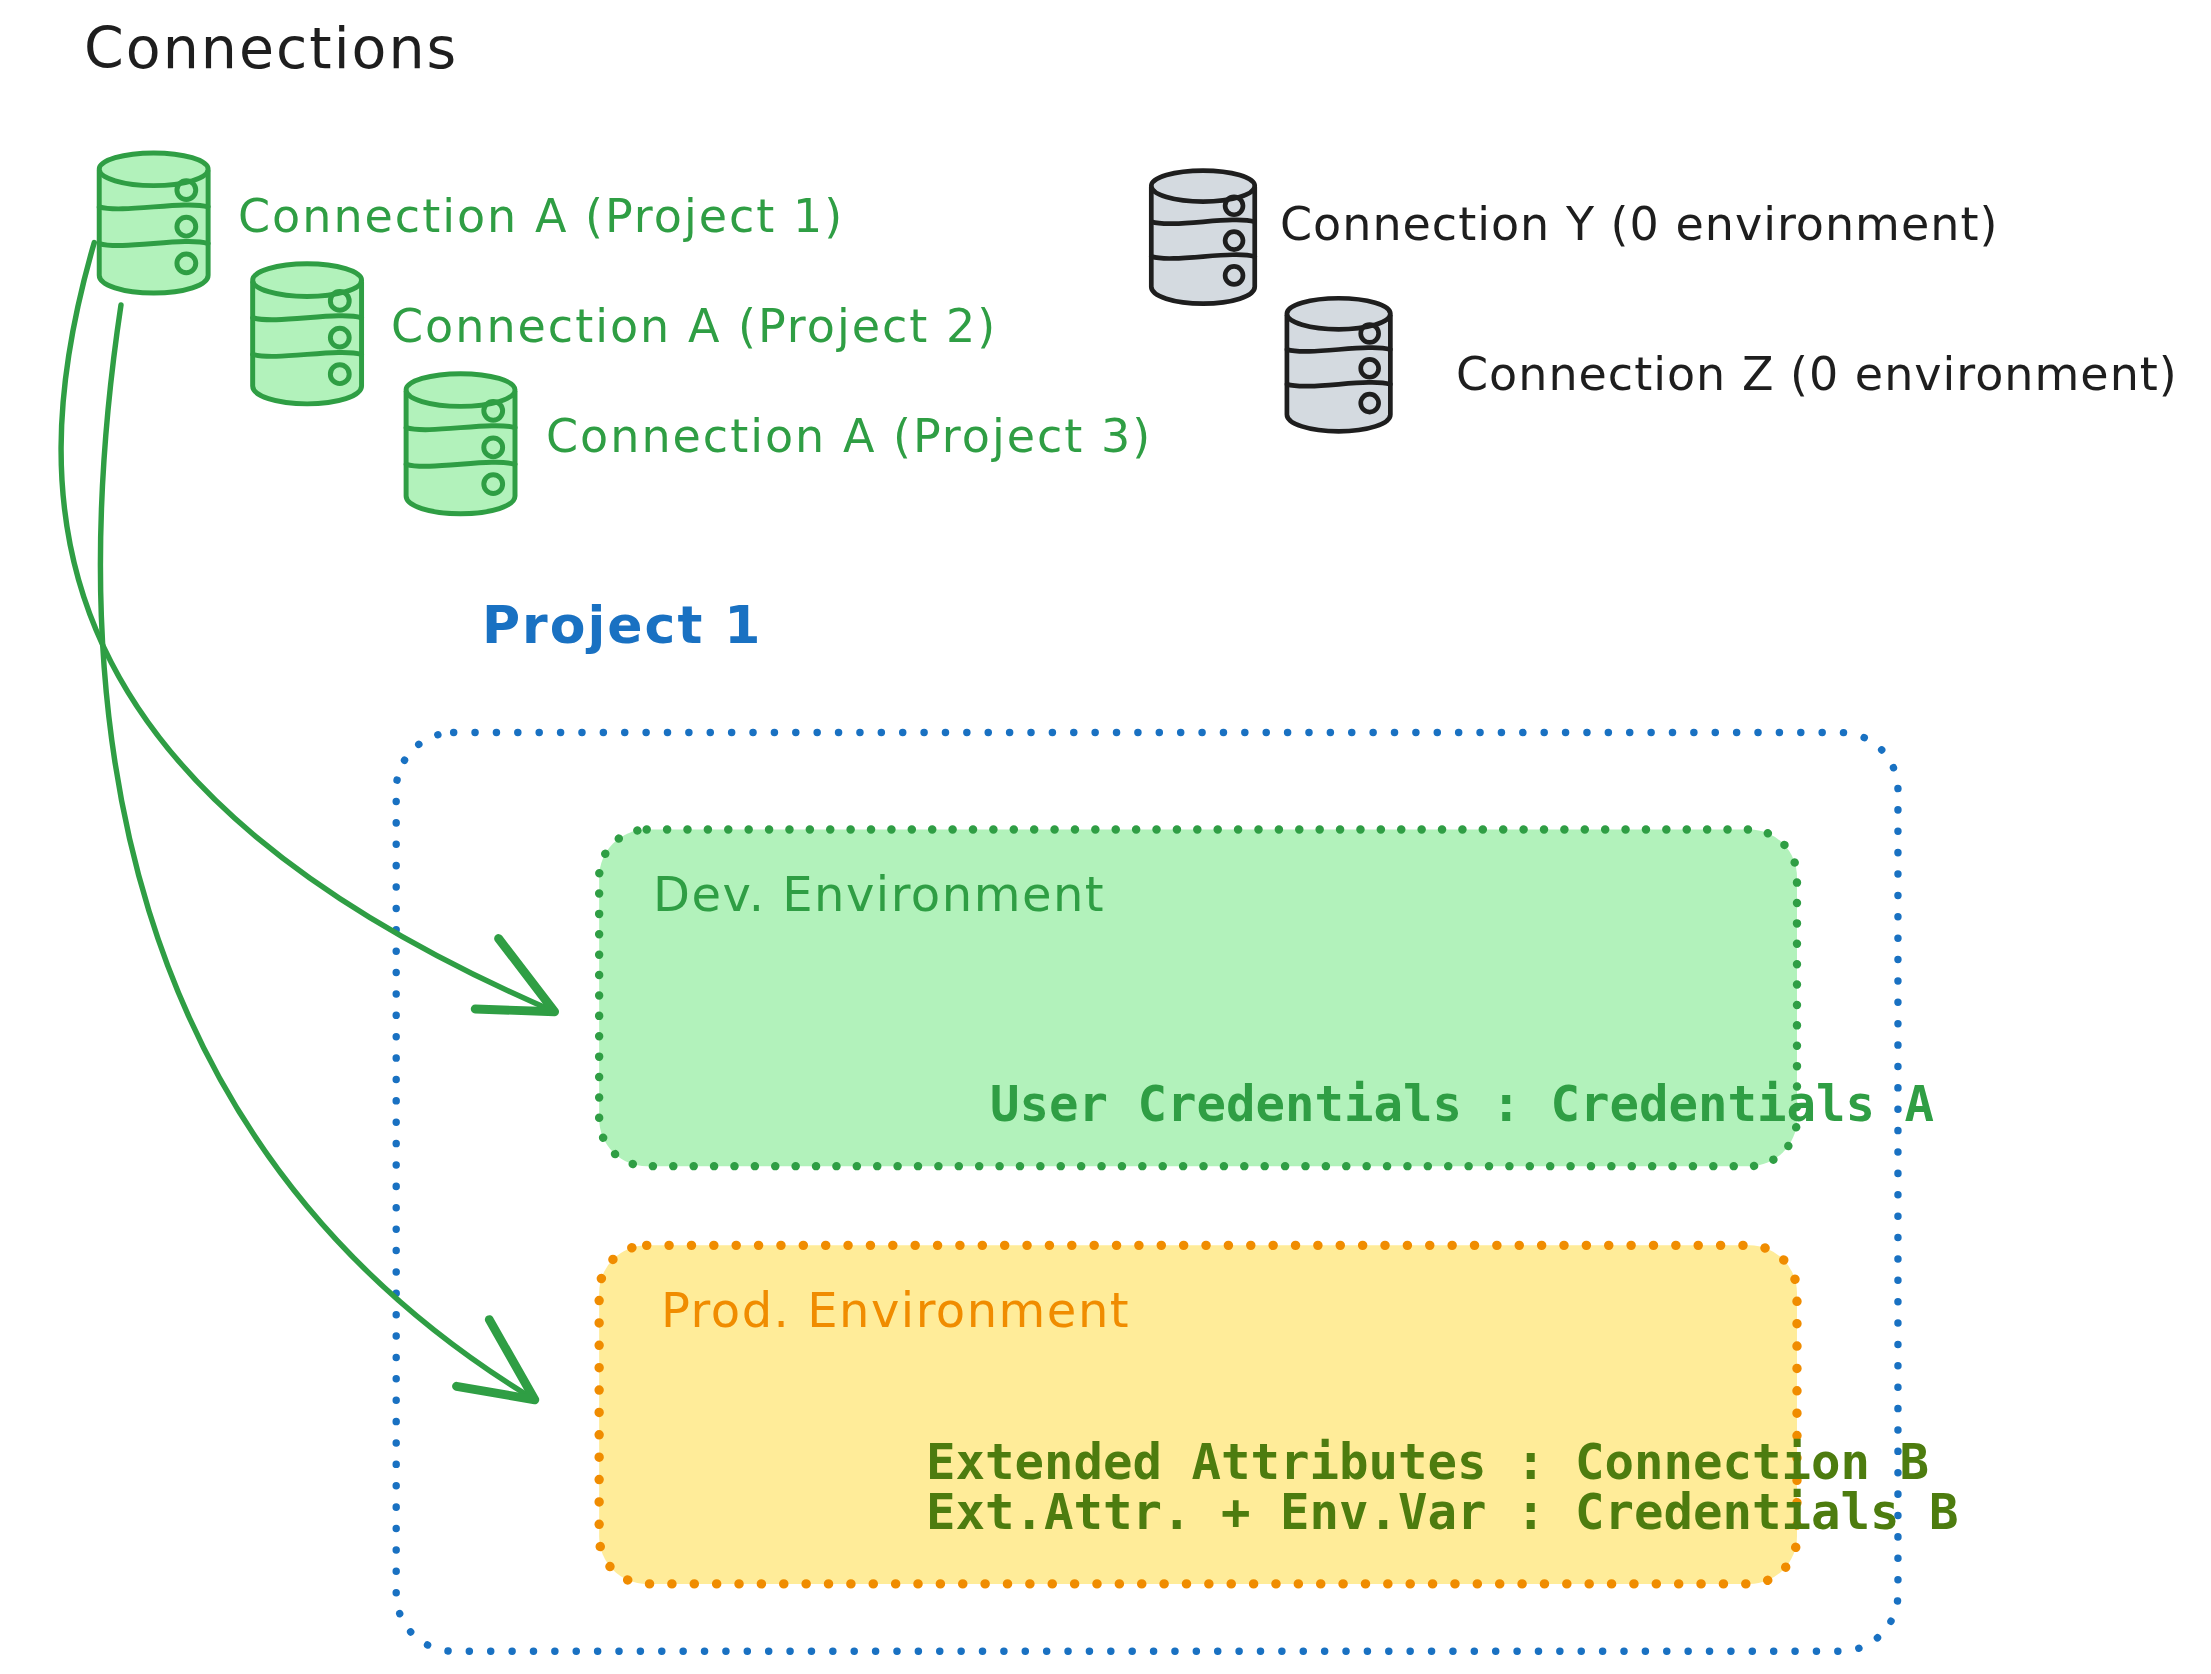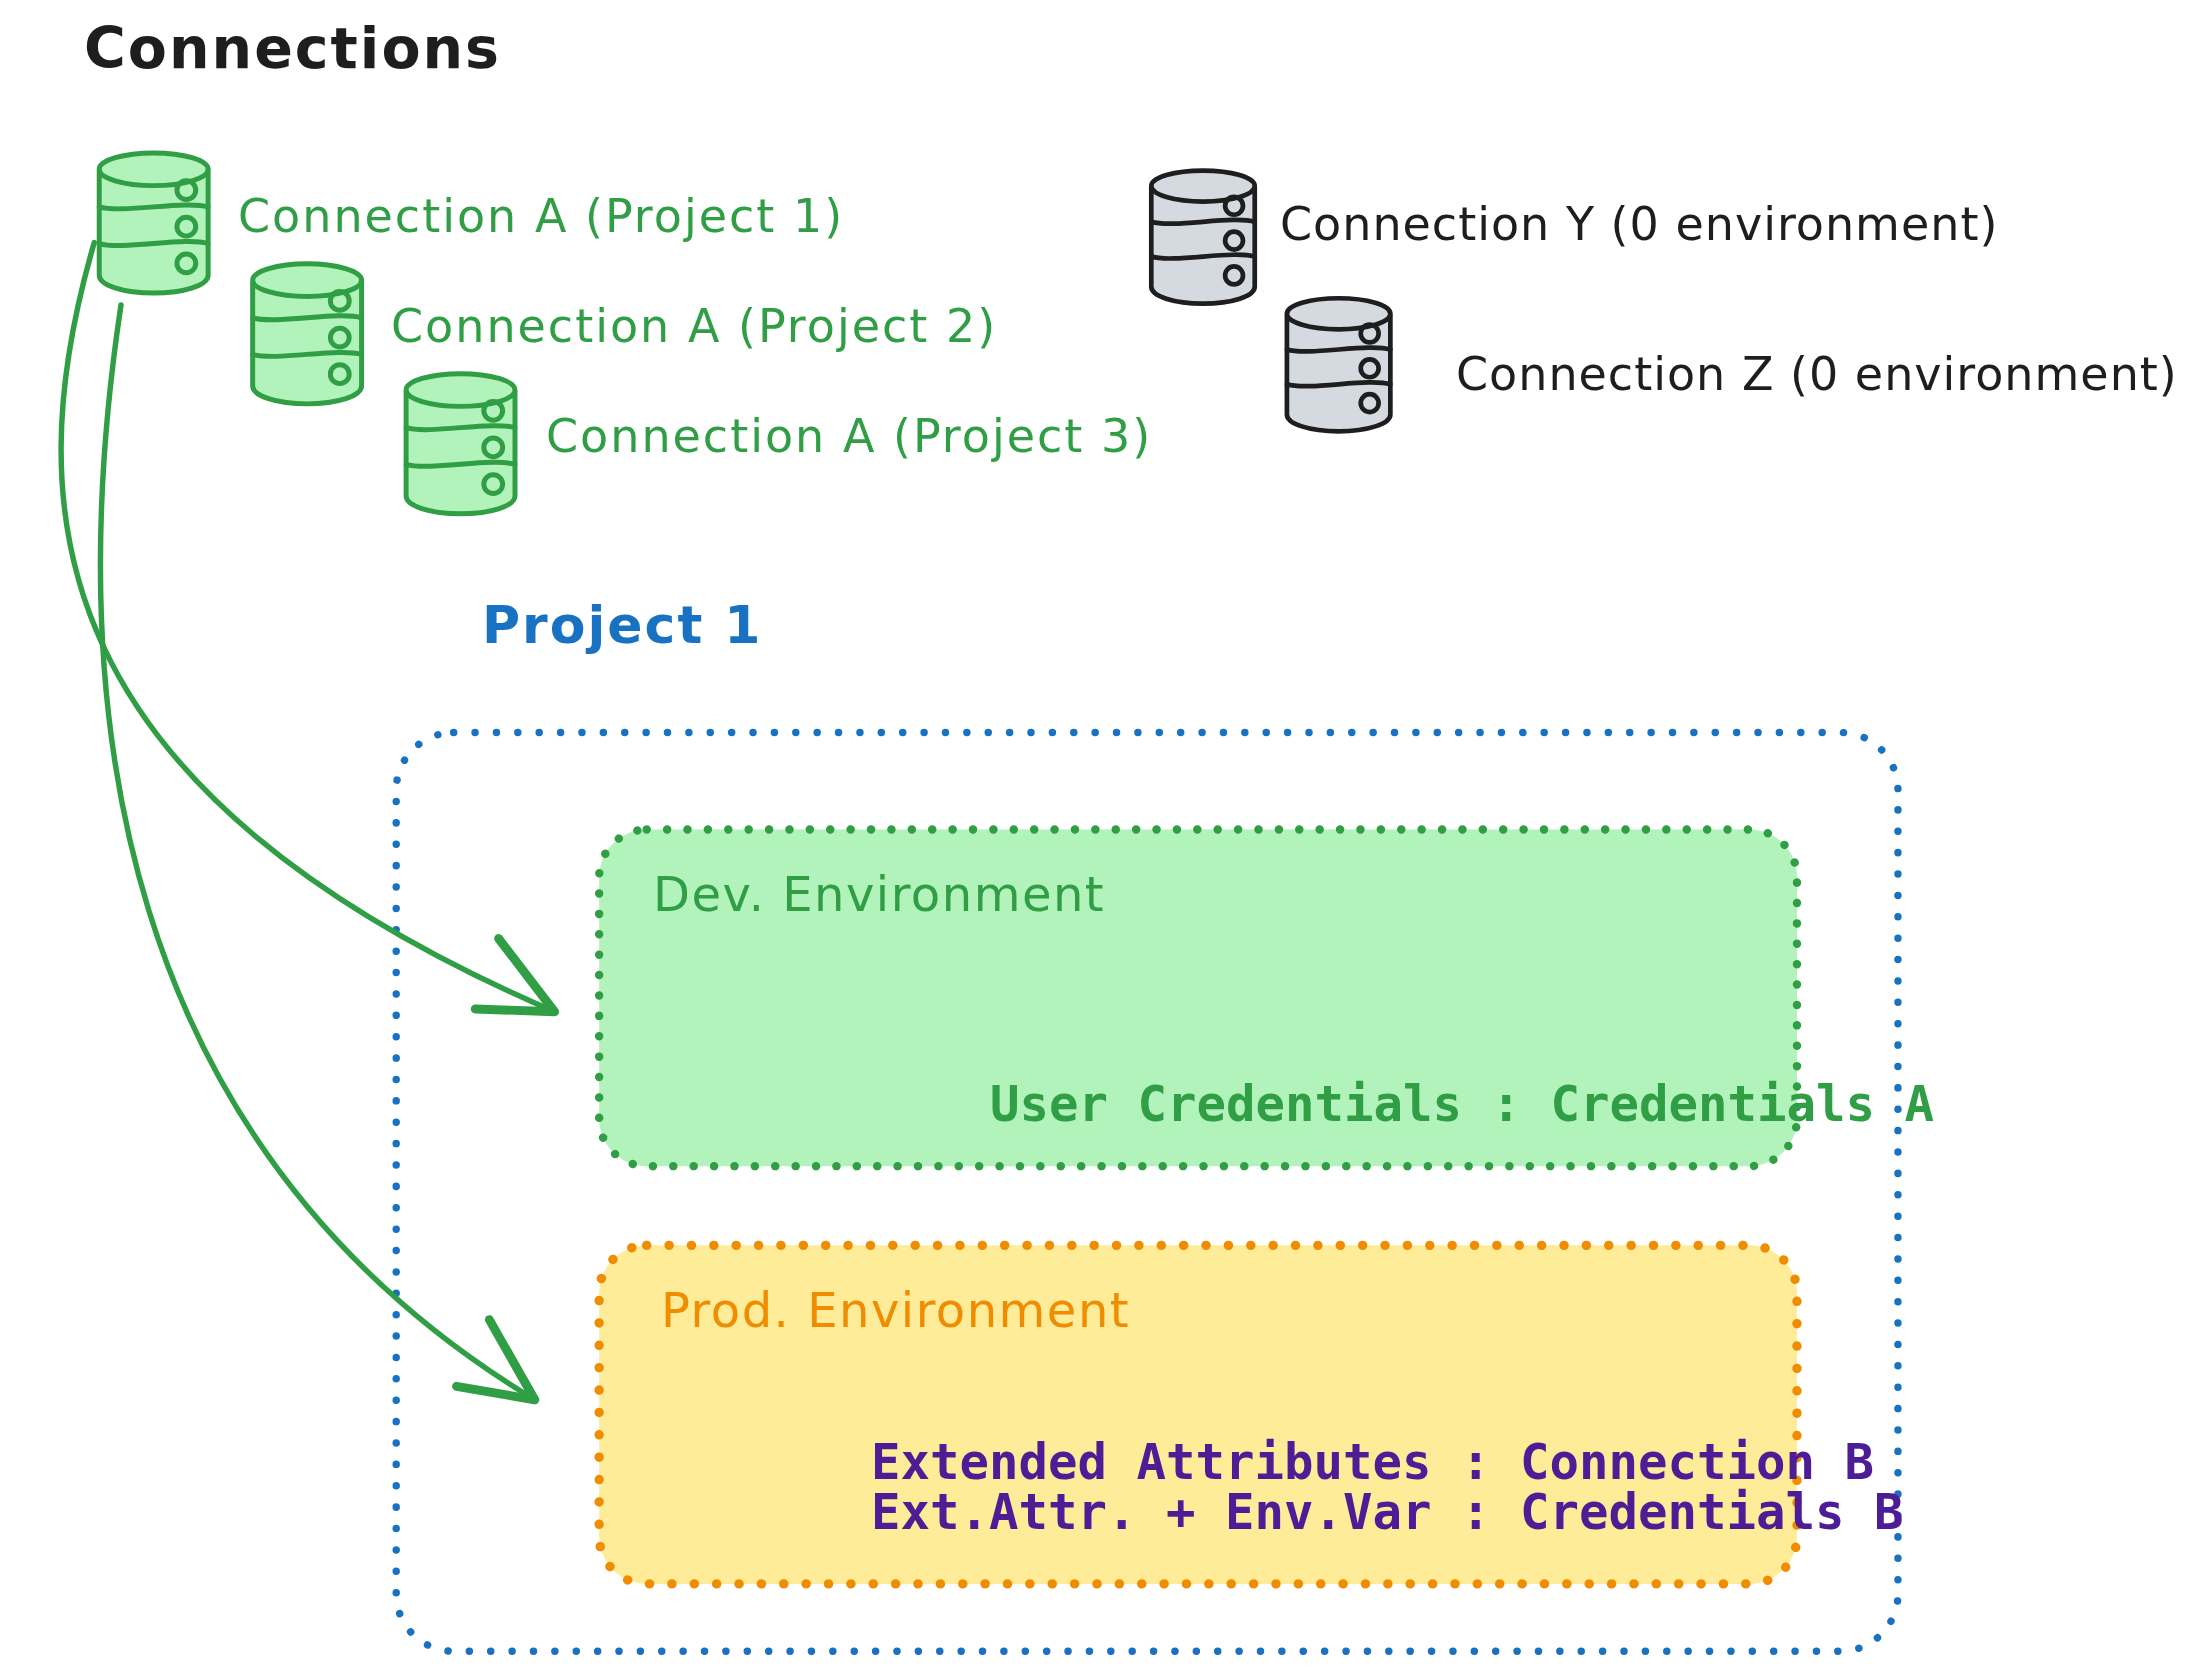--- a/index.html
+++ b/index.html
@@ -7,42 +7,42 @@
     position:relative;
     width:2212px;height:1674px;
     background:#ffffff;
     overflow:hidden;
     font-family:"DejaVu Sans",sans-serif;
   }
   svg.scene{position:absolute;left:0;top:0;width:2212px;height:1674px;}
   .txt{position:absolute;white-space:nowrap;line-height:1.15;}
   .title{
     left:84px;top:16px;
-    font-size:57px;font-weight:700;letter-spacing:2px;color:#1e1e1e;
+    font-size:57px;font-weight:400;letter-spacing:2px;color:#1e1e1e;
   }
   .conn-label{font-size:46px;font-weight:500;letter-spacing:2px;color:#2f9e44;}
   .conn-a1{left:238px;top:190px;}
   .conn-a2{left:391px;top:300px;}
   .conn-a3{left:546px;top:410px;}
   .conn-dark{font-size:46px;font-weight:500;letter-spacing:1px;color:#1e1e1e;}
   .conn-y{left:1280px;top:198px;}
   .conn-z{left:1456px;top:327px;margin-top:21px;}
   .project-title{
     left:482px;top:596px;
     font-size:52px;font-weight:600;letter-spacing:2px;color:#1971c2;
   }
   .env-heading{font-size:48px;font-weight:500;letter-spacing:1.5px;}
   .dev-heading{left:653px;top:867px;color:#2f9e44;}
   .prod-heading{left:661px;top:1283px;color:#f08c00;}
   .mono{
     font-family:"DejaVu Sans Mono",monospace;
     font-size:49px;font-weight:700;
   }
   .dev-cred{left:990px;top:1077px;color:#2f9e44;}
-  .prod-cred{left:871px;top:1438px;color:#4c1d95;line-height:50px;}
+  .prod-cred{left:926px;top:1438px;color:#4d7c0f;line-height:50px;}
 </style>
 </head>
 <body>
 
 <div class="canvas">
 
   <svg class="scene" viewBox="0 0 2234 1691">
     <defs>
       <g id="db-icon">
         <path d="M5,22 L5,128 C5,138 29,146 60,146 C91,146 115,138 115,128 L115,22" fill="var(--db-fill)" stroke="currentColor" stroke-width="5" stroke-linejoin="round"></path>

